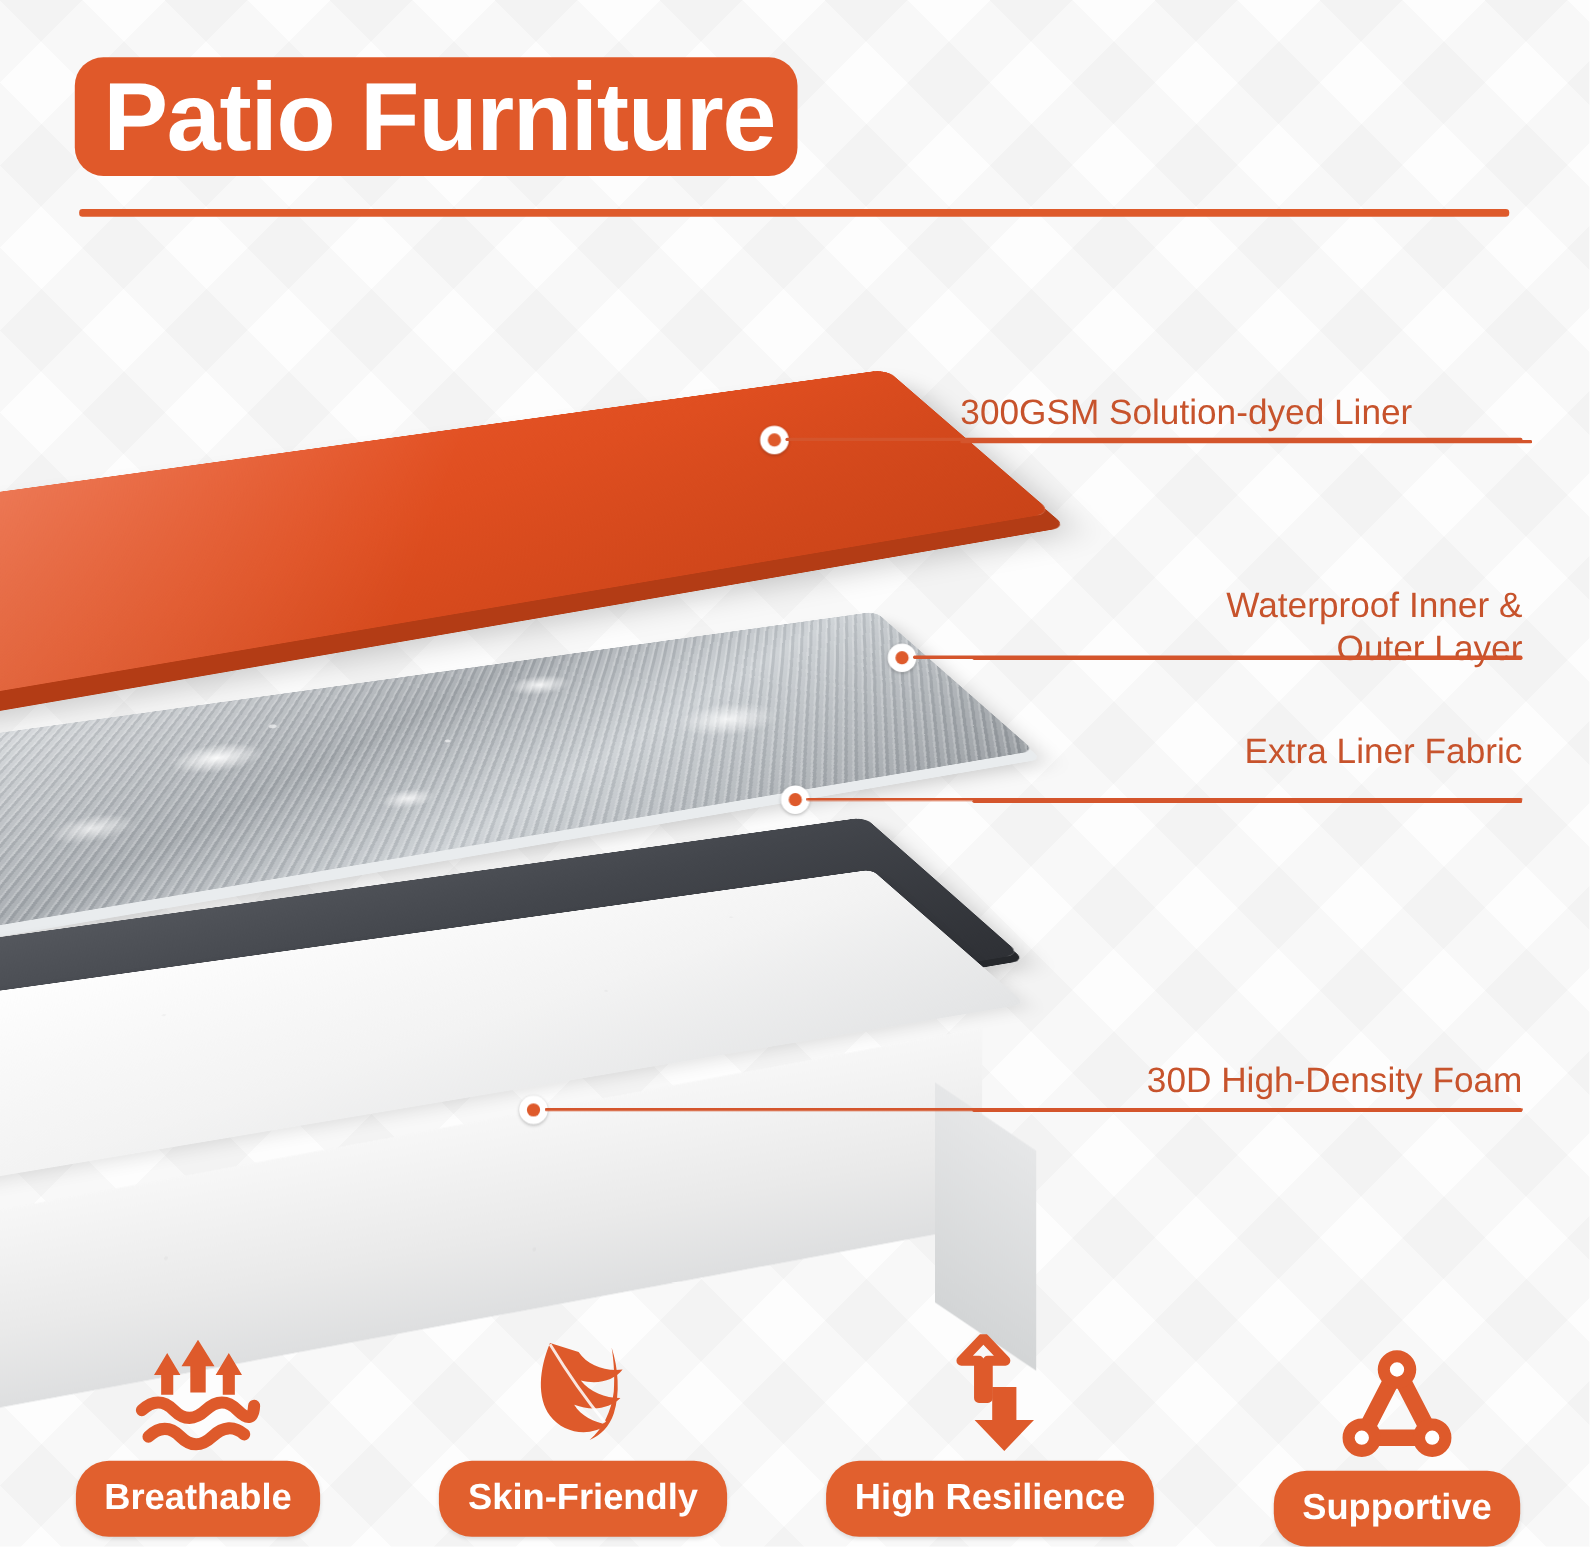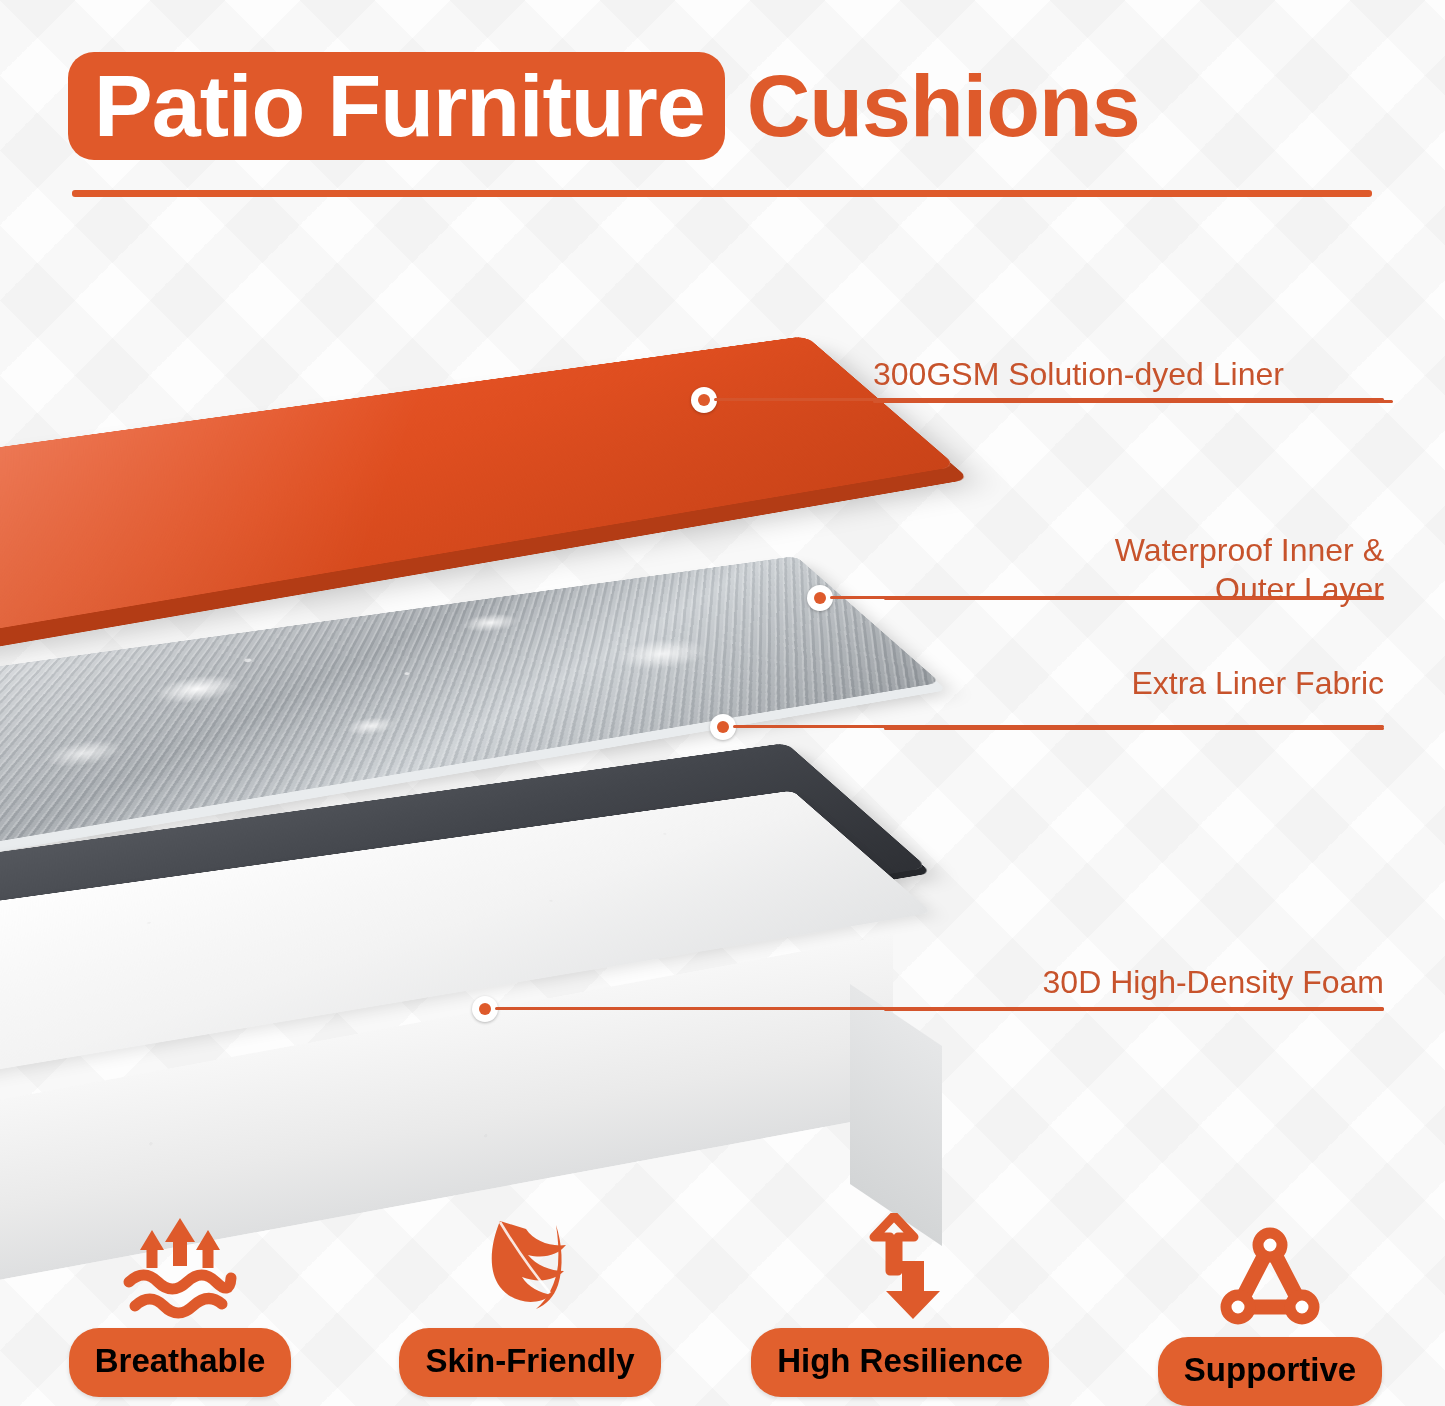--- a/index.html
+++ b/index.html
@@ -155,38 +155,37 @@
 
   
   #features{position:absolute;left:0;top:1212px;width:1445px;height:194px;}
   .feature{position:absolute;top:0;width:300px;height:194px;
     display:flex;flex-direction:column;align-items:center;justify-content:flex-start;}
   .feature .ficon{height:112px;display:flex;align-items:center;justify-content:center;}
   .feature .pill{
     margin-top:4px;
     background:#E1602E;
     border-radius:30px;
-    color:#000000;
+    color:#ffffff;
     font-size:33px;font-weight:bold;
     padding:16px 26px 20px 26px;
     white-space:nowrap;
     box-shadow:0 2px 4px rgba(0,0,0,.12);
     line-height:1;
   }
 </style>
 </head>
 <body>
 
 <div id="root">
 
   <div id="title-block">
     <div id="title-pill" style="width: 656.797px;"></div>
     <div id="title-text">
       <span id="title-first">Patio Furniture</span>
-      <span id="title-second">Cushions</span>
     </div>
     <div id="title-rule"></div>
   </div>
 
   <div id="stack">
 
     <div class="layer" id="layer-fabric">
       <div class="slab"></div>
       <div class="sheen"></div>
     </div>

